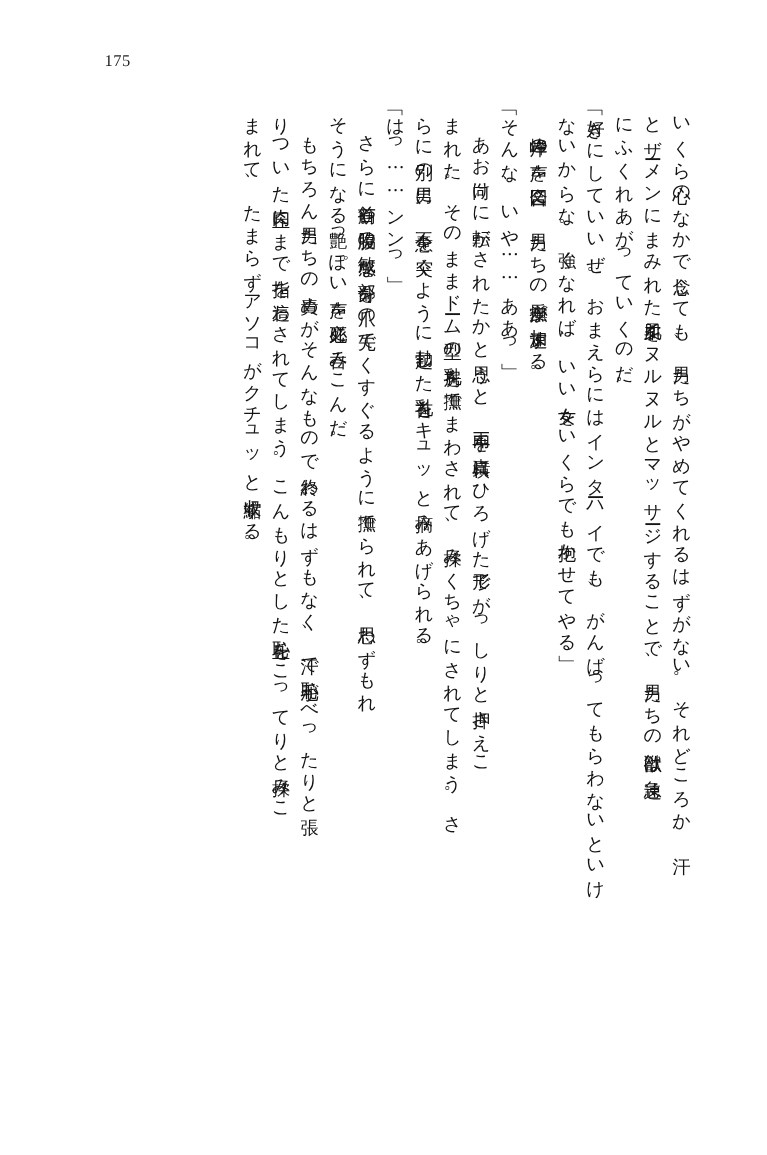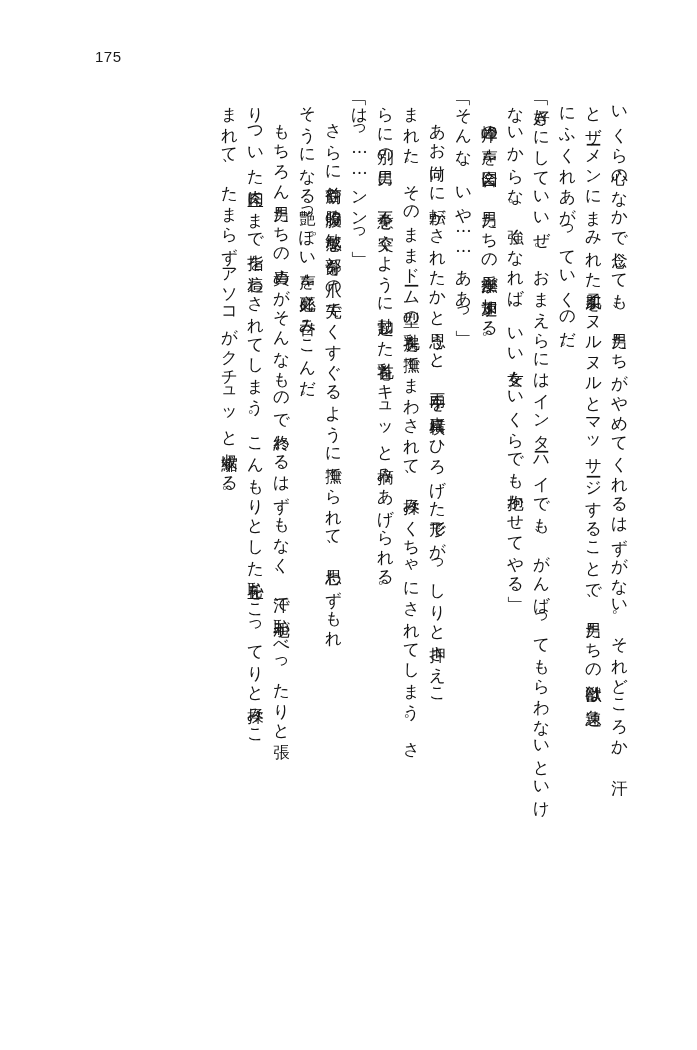--- a/index.html
+++ b/index.html
@@ -21,21 +21,21 @@
     background: #ffffff;
     box-sizing: border-box;
   }
   .page-number {
     position: absolute;
     top: 48px;
     left: 95px;
     font-size: 15px;
     letter-spacing: 0.5px;
     color: #1a1a1a;
-    font-family: Liberation Sans, sans-serif;
+    font-family: Liberation Serif, serif;
   }
   .text-block {
     position: absolute;
     top: 95px;
     left: 62px;
     width: 565px;
     height: 920px;
     display: flex;
     flex-direction: row-reverse;
     justify-content: flex-start;

